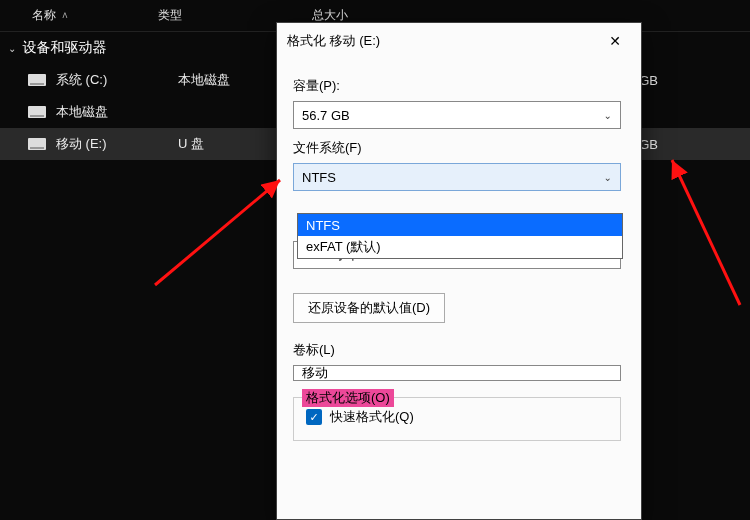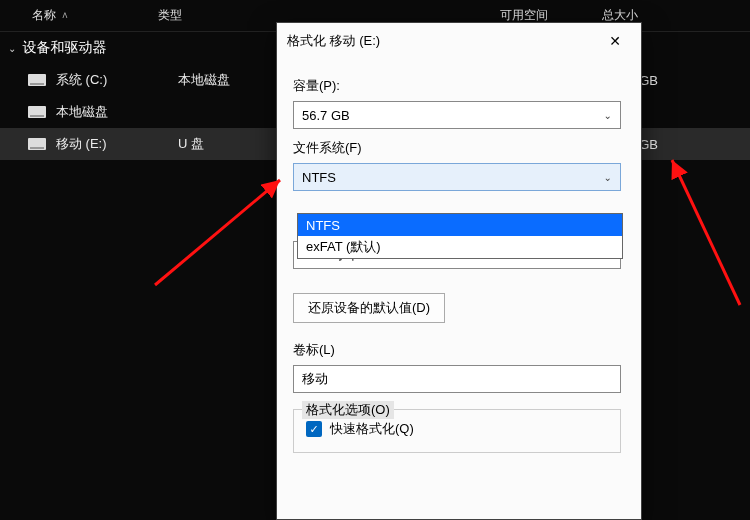--- a/index.html
+++ b/index.html
@@ -82,30 +82,30 @@
     }
     .dd-item { height: 22px; padding: 0 8px; display: flex; align-items: center; font-size: 13px; }
     .dd-item.sel { background: #0a6cff; color: #fff; }
     .alloc-select { margin-top: 50px; }
     .restore-btn {
       margin-top: 24px; height: 30px; padding: 0 14px;
       border: 1px solid #aaa; background: #fdfdfd;
       font-size: 13px; cursor: pointer;
     }
     .input {
-      width: 100%; height: 28px; border: 1px solid #888;
+      width: 100%; height: 16px; border: 1px solid #888;
       background: #fff; padding: 0 8px; font-size: 13px;
     }
     .options-group {
       margin-top: 16px; border: 1px solid #ccc; padding: 10px 12px 14px 12px;
       position: relative;
     }
     .options-legend {
       position: absolute; top: -9px; left: 8px;
-      background: #e5e5e5; padding: 0 4px; font-size: 13px;
+      background: #ec4899; padding: 0 4px; font-size: 13px;
     }
     .checkbox-row { display: flex; align-items: center; gap: 8px; font-size: 13px; }
     .cb {
       width: 16px; height: 16px; background: #0067c0;
       border-radius: 2px; display: flex; align-items: center;
       justify-content: center; color: #fff; font-size: 11px;
     }
 
     
     .arrow {
@@ -116,21 +116,20 @@
 </head>
 <body>
 
 <div class="explorer">
   <div class="header-row">
     <div class="col-name">
       <span>名称</span>
       <span class="sort-icon">˄</span>
     </div>
     <div class="col-type">类型</div>
-    <div class="col-free">可用空间</div>
     <div class="col-total">总大小</div>
   </div>
 
   <div class="group-row">
     <span class="chevron">⌄</span>
     <span>设备和驱动器</span>
   </div>
 
   <div class="drive-row">
     <span class="drive-icon"></span>

